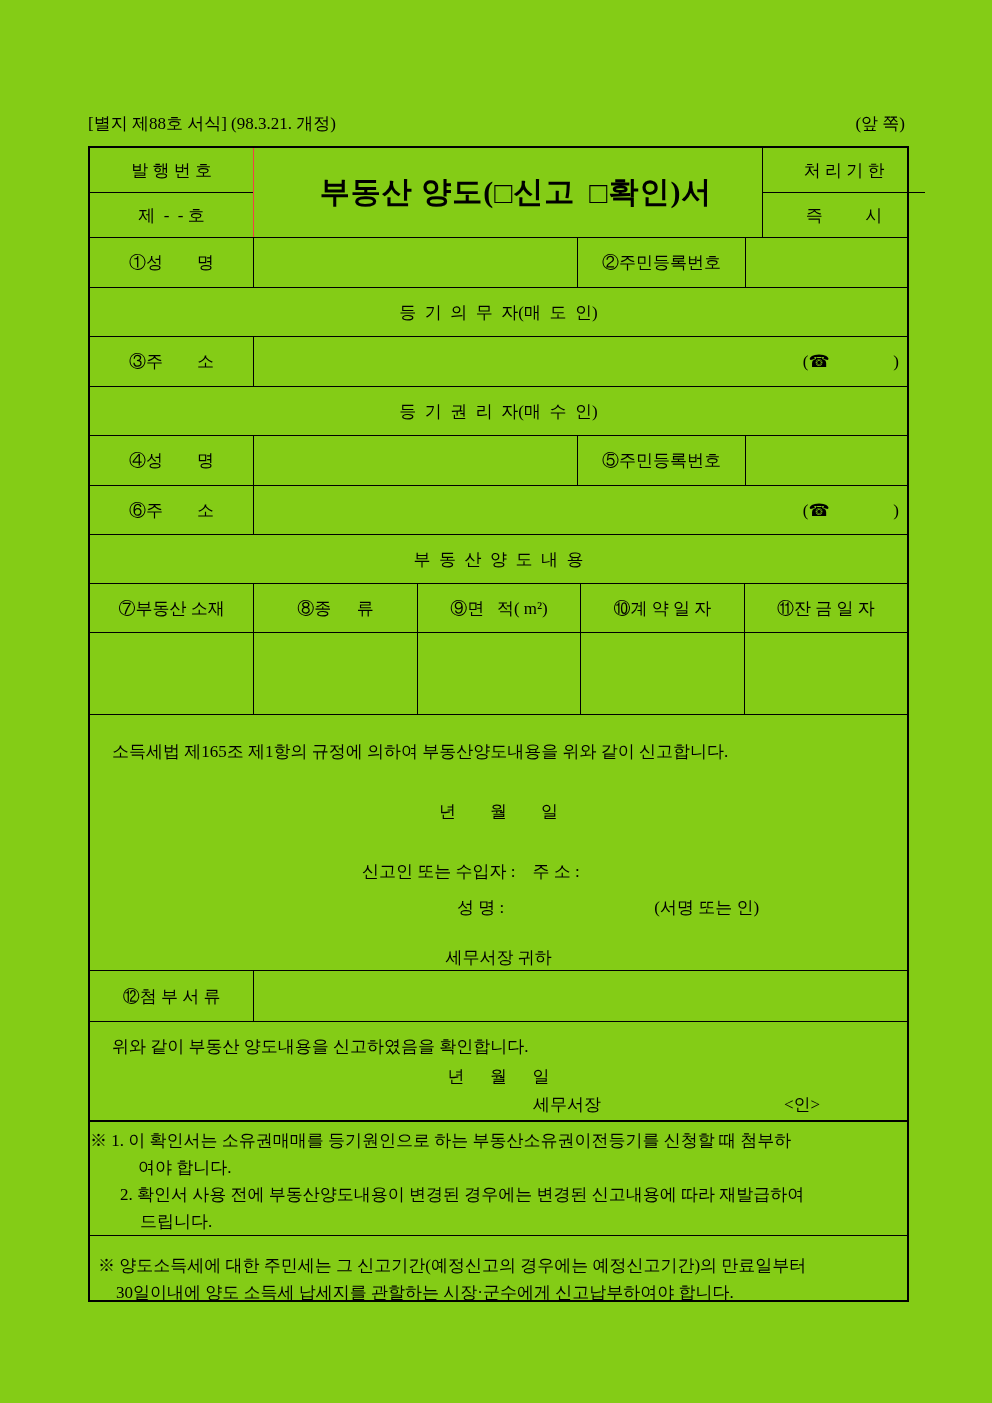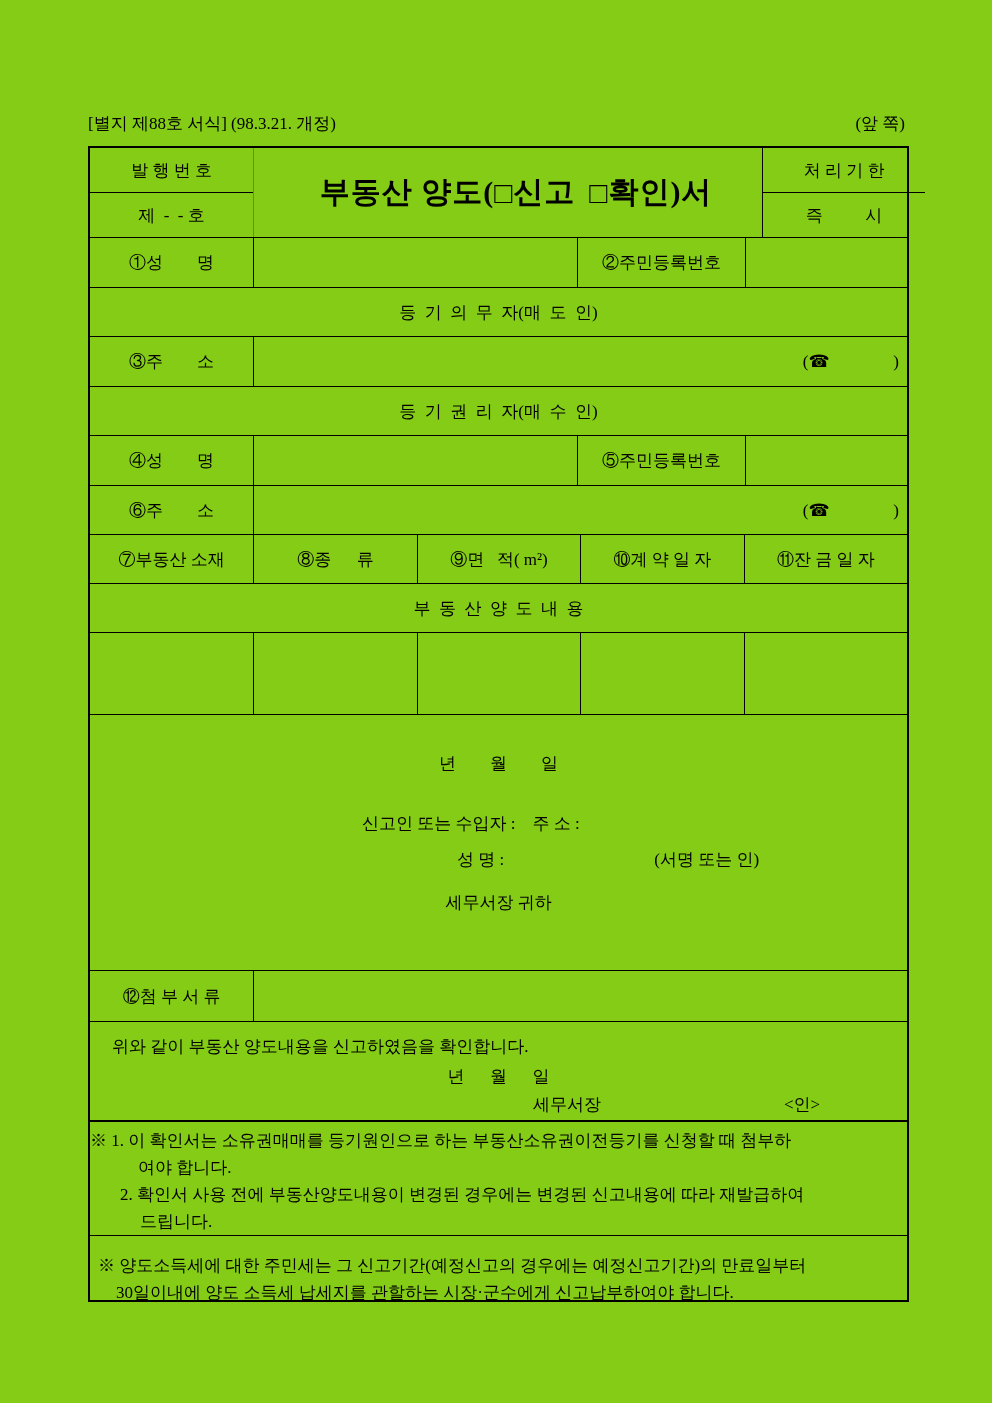--- a/index.html
+++ b/index.html
@@ -62,21 +62,21 @@
   .r-vals { height: 81px; }
   .c5 { width: 163.4px; flex: none; }
 
   
   .r-decl { height: 255px; display: block; }
   .decl-line1 { padding: 25px 20px 0 22px; }
   .decl-date  { text-align: center; margin-top: 37px; }
   .decl-line3 { margin-top: 37px; padding-left: 272px; }
   .decl-line4 { margin-top: 13px; padding-left: 367px; }
   .decl-sign  { margin-left: 150px; }
-  .decl-addr  { text-align: center; margin-top: 20px; }
+  .decl-addr  { text-align: center; margin-top: 27px; }
 
   
   .r-attach { height: 50px; }
   .c-attach-val { width: 654px; flex: none; }
 
   
   .r-conf { height: 98px; display: block; }
   .conf-line1 { padding: 13px 20px 0 22px; }
   .conf-date { text-align: center; margin-top: 7px; }
   .conf-line3 { margin-top: 5px; padding-left: 443px; }
@@ -148,39 +148,40 @@
       <div class="cell c-regno pre">⑤주민등록번호</div>
       <div class="cell c-regval"></div>
     </div>
     <div class="row r-addr r-addr2">
       <div class="cell c-label pre">⑥주        소</div>
       <div class="cell c-addr">
         <span class="pre">(☎               )</span>
       </div>
     </div>
 
+    <div class="row r-sec">
+      <div class="cell pre">부  동  산  양  도  내  용</div>
+    </div>
     <div class="row r-cols">
       <div class="cell c5 pre">⑦부동산 소재</div>
       <div class="cell c5 pre">⑧종      류</div>
       <div class="cell c5 pre">⑨면   적( m²)</div>
       <div class="cell c5 pre">⑩계 약 일 자</div>
       <div class="cell c5 pre">⑪잔 금 일 자</div>
     </div>
-    <div class="row r-sec">
-      <div class="cell pre">부  동  산  양  도  내  용</div>
-    </div>
     <div class="row r-vals">
       <div class="cell c5"></div>
       <div class="cell c5"></div>
       <div class="cell c5"></div>
       <div class="cell c5"></div>
       <div class="cell c5"></div>
     </div>
 
     <div class="row r-decl">
+      <div class="decl-line1 pre">소득세법 제165조 제1항의 규정에 의하여 부동산양도내용을 위와 같이 신고합니다.</div>
       <div class="decl-date pre">년        월        일</div>
       <div class="decl-line3 pre">신고인 또는 수입자 :    주 소 :</div>
       <div class="decl-line4">
         <span class="pre">성 명 :</span><span class="decl-sign pre">(서명 또는 인)</span>
       </div>
       <div class="decl-addr pre">세무서장 귀하</div>
     </div>
 
     <div class="row r-attach">
       <div class="cell c-label pre">⑫첨 부 서 류</div>

